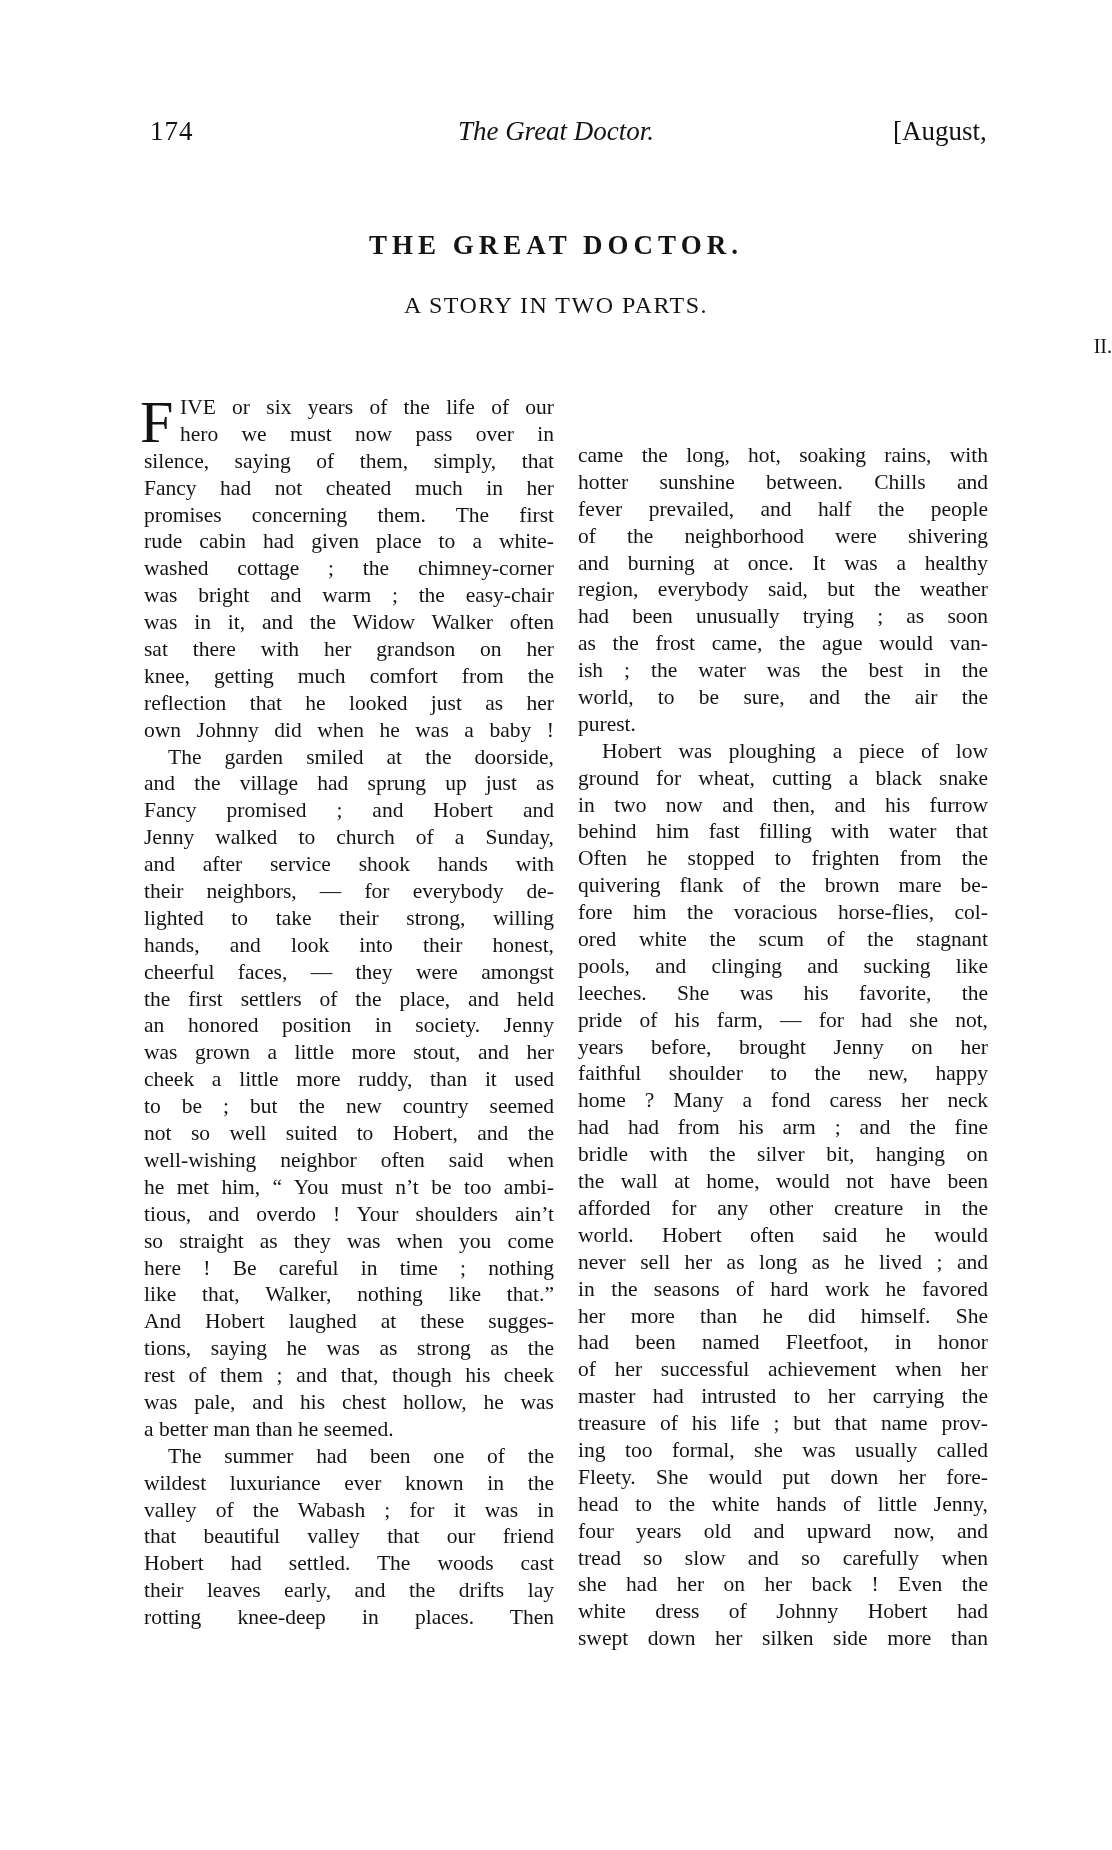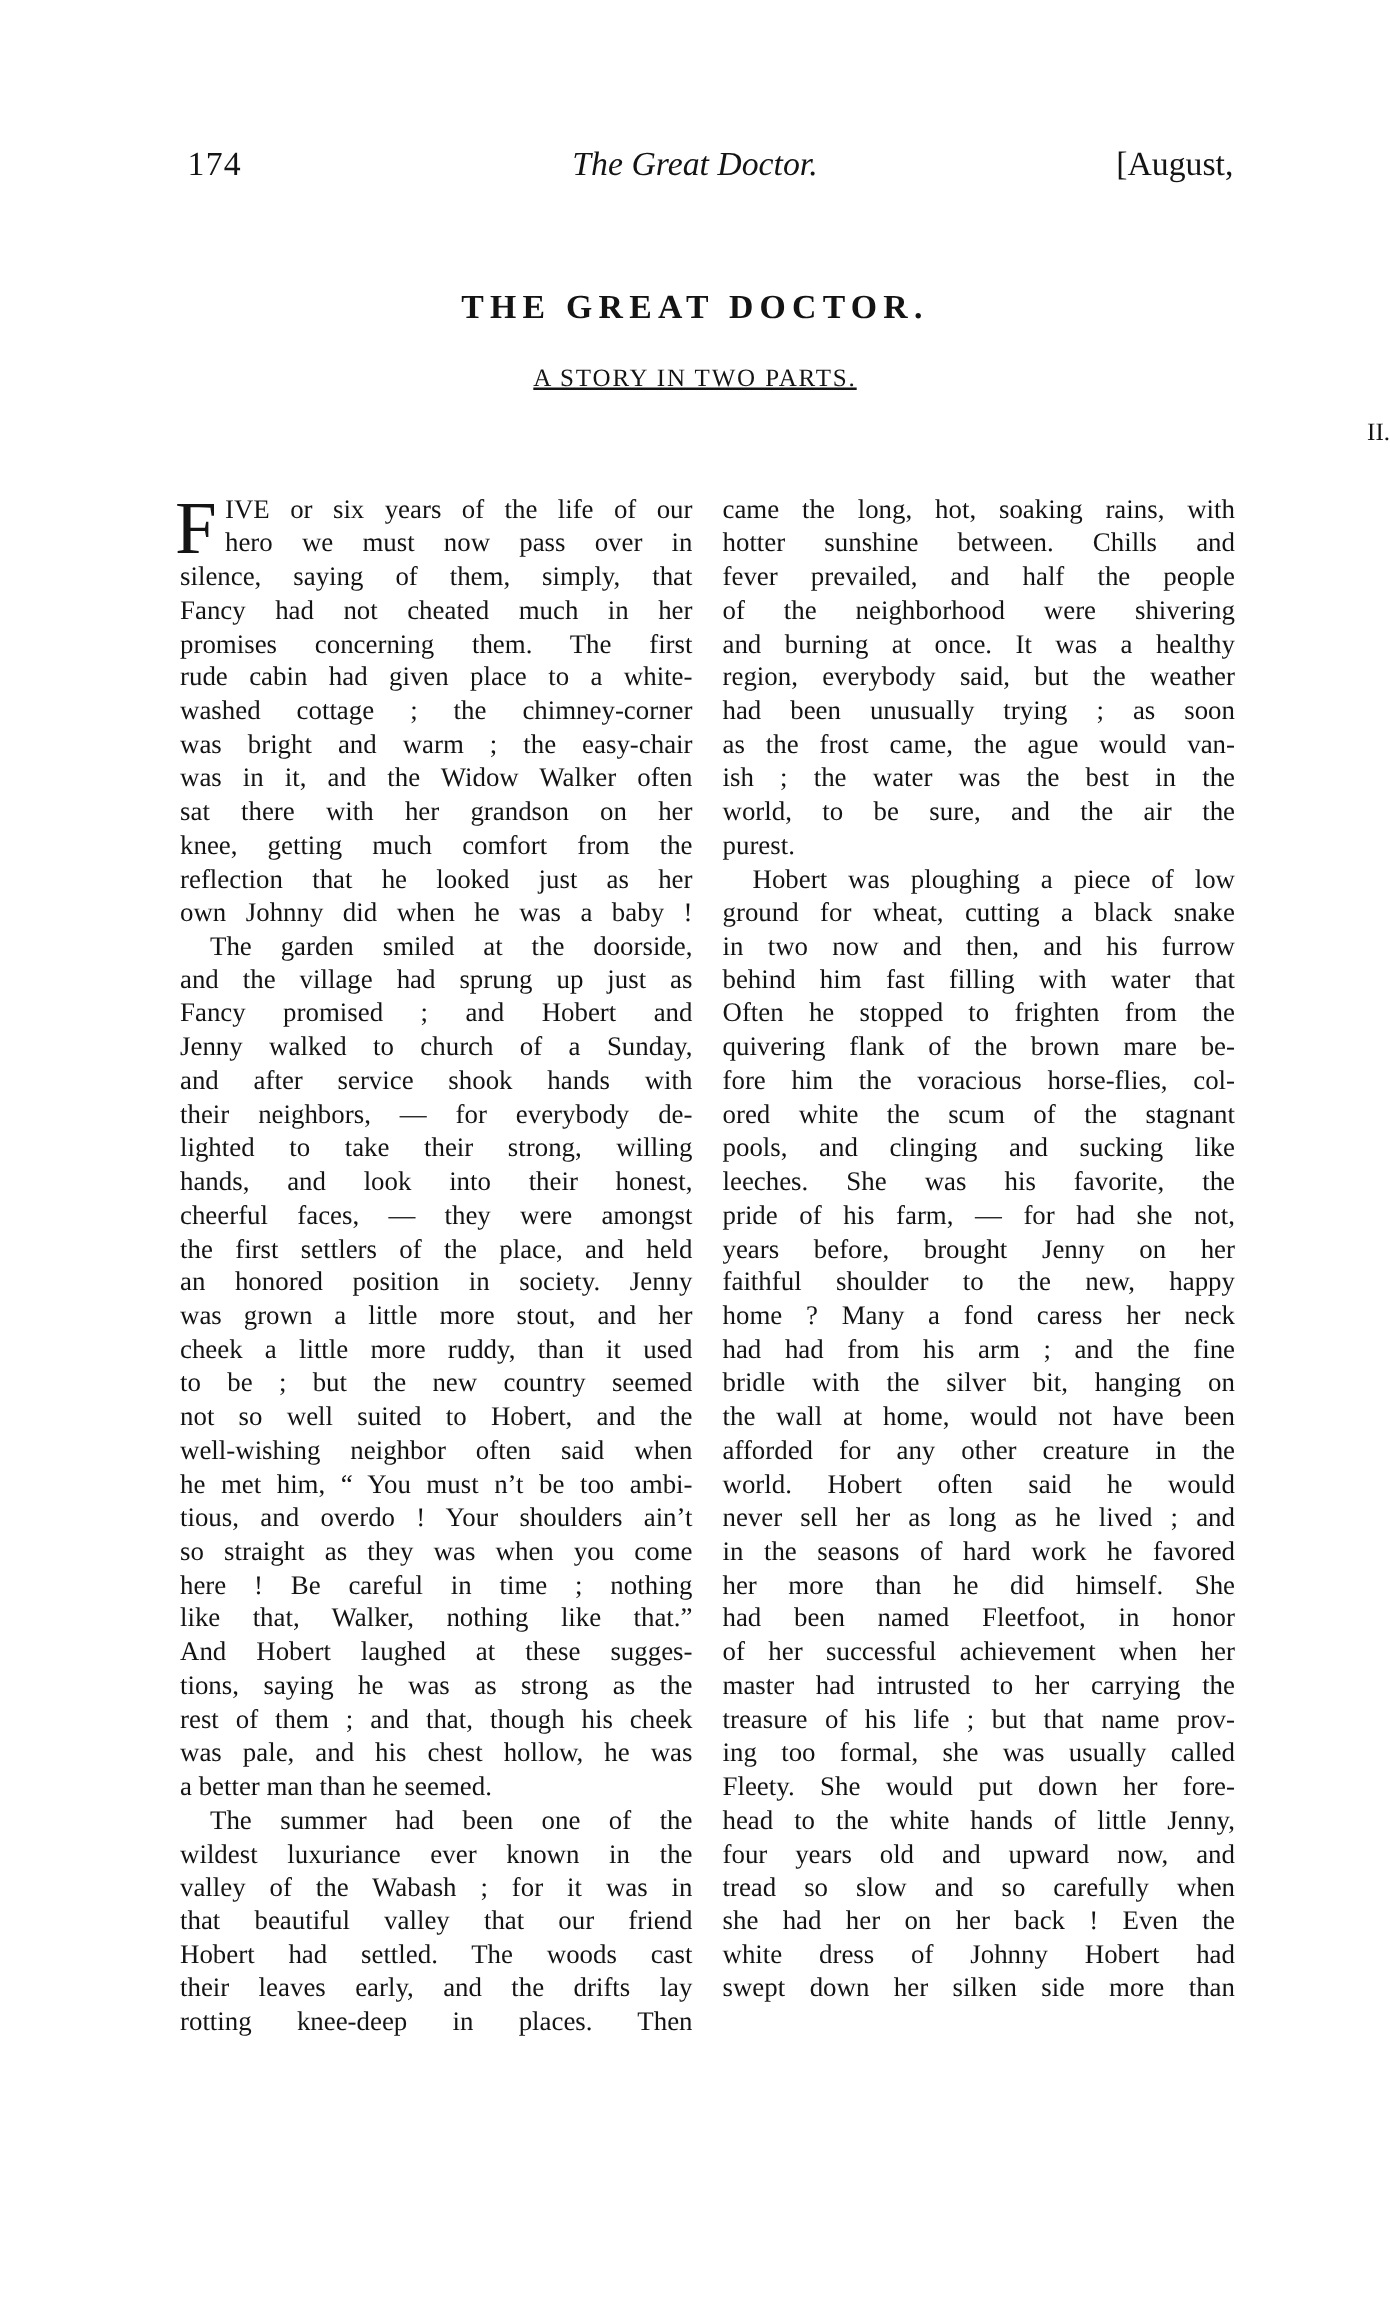--- a/index.html
+++ b/index.html
@@ -13,32 +13,32 @@
   }
   .page-num { position: absolute; left: 150px; top: 0; letter-spacing: 1px; }
   .running-title { position: absolute; left: 0; width: 1112px; text-align: center; top: 0; font-style: italic; }
   .running-month { position: absolute; left: 893px; top: 0; }
   .title {
     position: absolute; top: 230px; left: 0; width: 1112px; text-align: center;
     font-size: 27px; letter-spacing: 5px; font-weight: bold;
   }
   .subtitle {
     position: absolute; top: 292px; left: 0; width: 1112px; text-align: center;
-    font-size: 20px; letter-spacing: 1.5px; text-decoration: underline;
+    font-size: 24px; letter-spacing: 1.5px;
   }
   .part {
     position: absolute; top: 335px; left: 0; width: 1112px; text-align: right;
     font-size: 20px;
   }
   .column {
     position: absolute; top: 394px; width: 410px;
     font-size: 21.5px; line-height: 26.9px;
   }
   .col-left { left: 144px; }
-  .col-right { left: 578px; }
+  .col-right { left: 578px; margin-top: 48px; }
   .line {
     display: block; height: 26.9px; white-space: nowrap;
     text-align: justify; text-align-last: justify;
   }
   .line.last { text-align-last: left; }
   .line.indent { padding-left: 24px; }
   .line.drop { padding-left: 36px; }
   .dropcap {
     position: absolute; left: -4px; top: 0px; font-size: 60px; line-height: 56px;
   }

